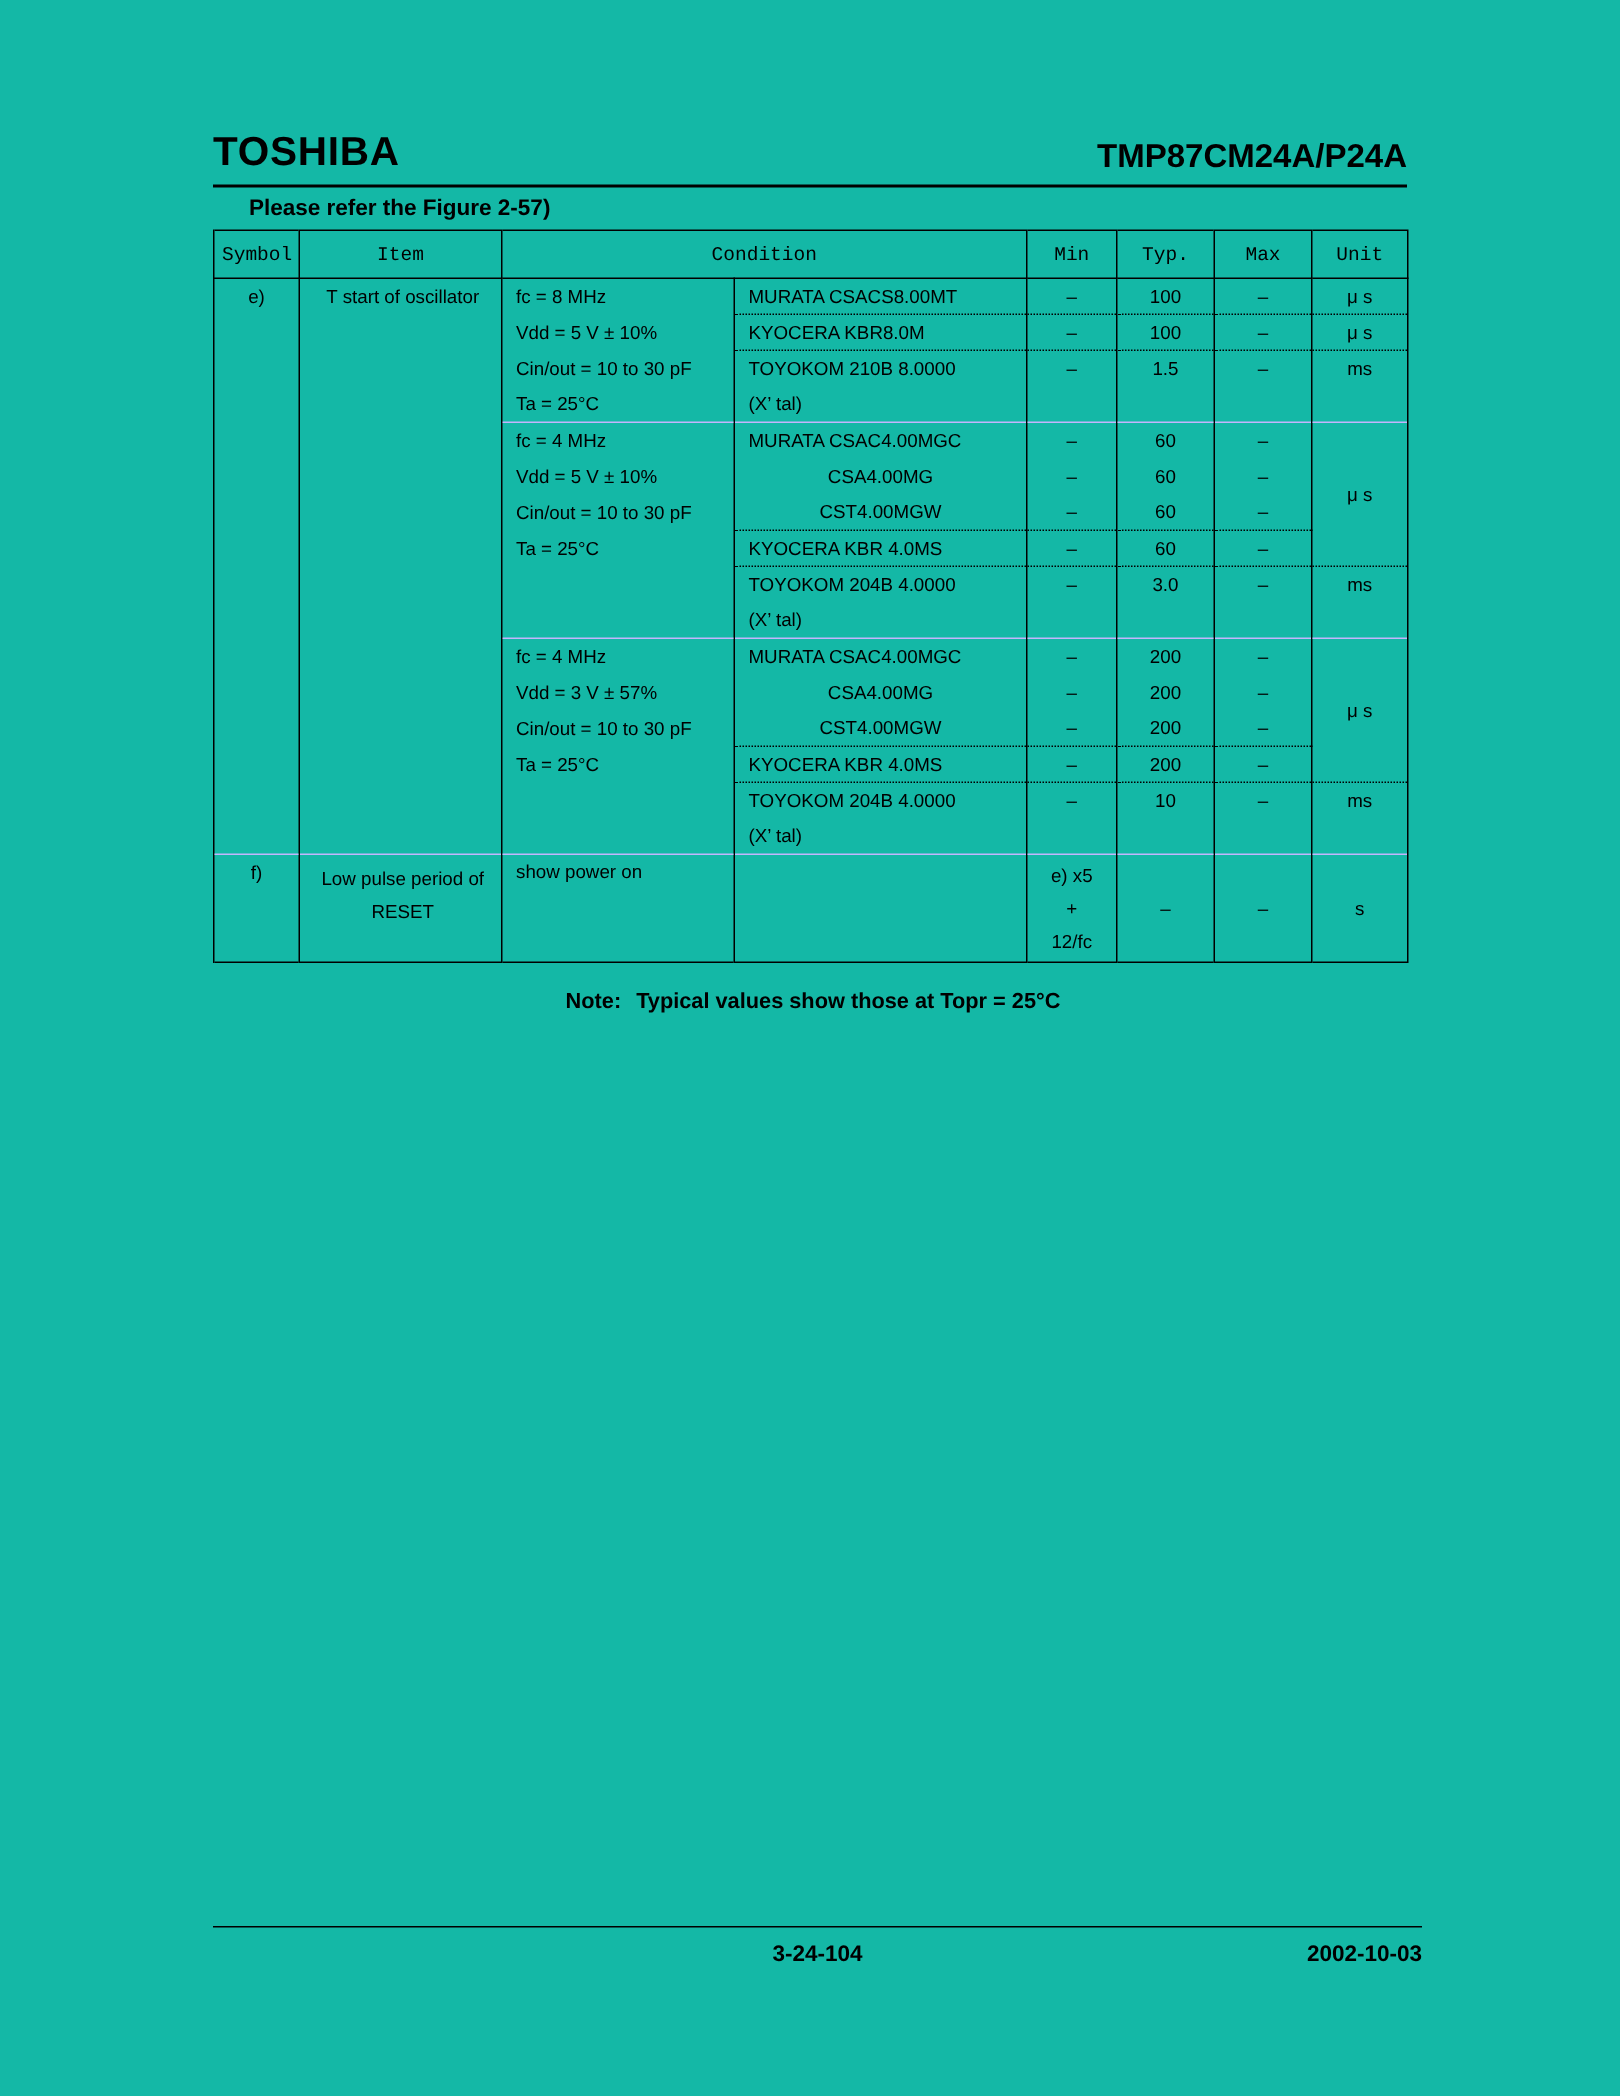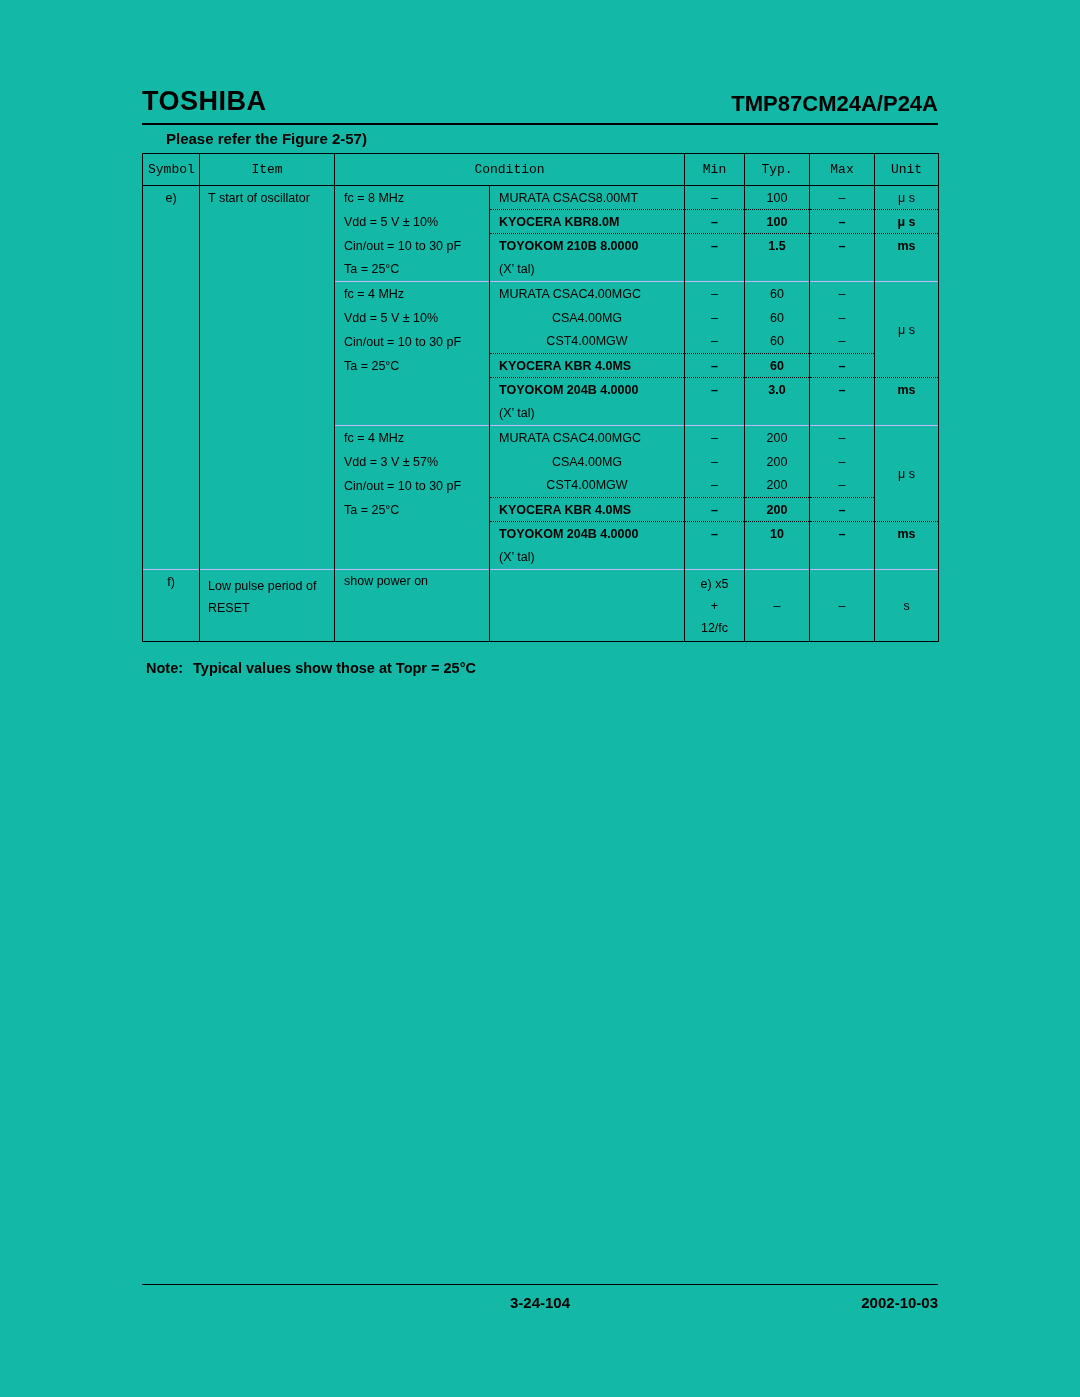--- a/index.html
+++ b/index.html
@@ -29,36 +29,36 @@
   .spec th, .spec td {
     border-left: 1px solid #000; border-right: 1px solid #000;
     padding: 0 5px; overflow: hidden; white-space: nowrap;
   }
   .spec th {
     height: 32px; border-bottom: 1px solid #000;
     font-weight: normal; text-align: center; font-size: 13px; font-family: Liberation Mono, monospace;
   }
   .spec td { height: 24px; vertical-align: middle; }
   td.sym { text-align: center; vertical-align: top; padding-top: 5px; }
-  td.itm { text-align: left; vertical-align: top; padding-top: 5px; padding-left: 8px; margin-top: 16px; }
+  td.itm { text-align: center; vertical-align: top; padding-top: 5px; padding-left: 8px; margin-top: 16px; }
   td.cl  { text-align: left; padding-left: 9px; }
   td.cr  { text-align: left; padding-left: 9px; }
   td.cr.ctr { text-align: center; padding-left: 5px; }
   td.num { text-align: center; }
-  .dt { border-top: 1px dotted #000; font-weight: bold; }
+  .dt { border-top: 1px dotted #000; }
   .st { border-top: 1px solid #c4b5fd; }
   tr.frow td { height: 72px; }
   tr.frow td.mid { vertical-align: middle; }
   tr.frow td.top { vertical-align: top; padding-top: 4px; }
   tr.frow .stack div { line-height: 22px; }
 
-  .note { margin-top: 18px; margin-left: 4px; font-size: 14.5px; font-weight: bold; }
+  .note { margin-top: 18px; margin-left: 4px; font-size: 14.5px; font-weight: bold; text-align: center; }
   .note .note-label { margin-right: 10px; }
 
-  .footer { position: absolute; left: 142px; right: 142px; top: 1284px; }
+  .footer { position: absolute; left: 142px; right: 132px; top: 1284px; }
   .footer-rule { border: 0; border-top: 1.5px solid #000; margin: 0; }
   .footer-row { position: relative; margin-top: 9px; font-weight: bold; font-size: 15px; height: 20px; }
   .foot-page { position: absolute; left: 0; right: 0; text-align: center; }
   .foot-date { position: absolute; right: 0; top: 0; }
 </style>
 </head>
 <body>
 
 <div class="page">
   <div class="content">

